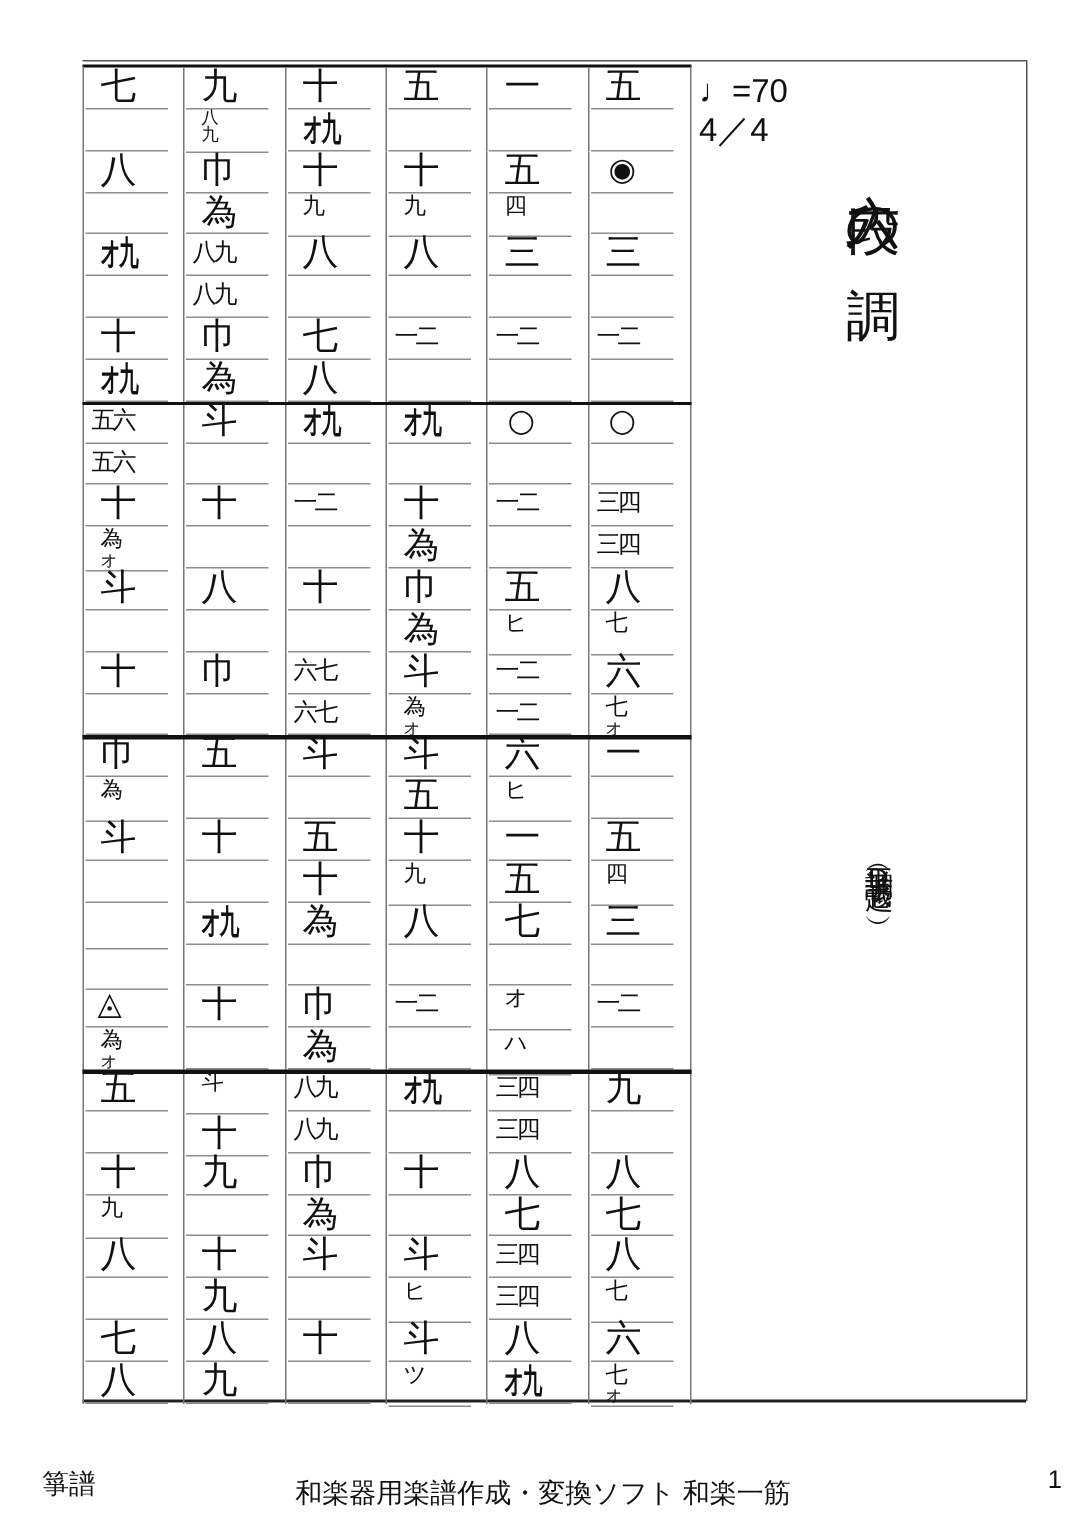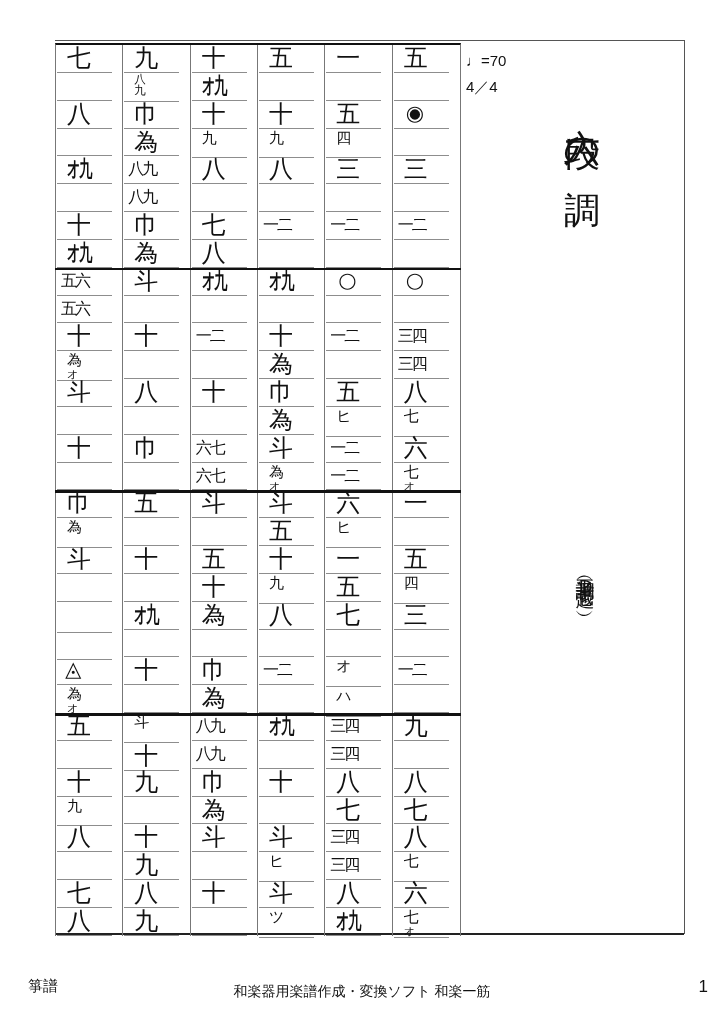--- a/index.html
+++ b/index.html
@@ -26,28 +26,28 @@
   .c{font-size:15px;line-height:18px;margin-left:15px;margin-top:3px;}
   .d{font-size:21px;line-height:24px;font-family:"DejaVu Sans",sans-serif;margin-left:9px;}
   .k{font-size:11.5px;line-height:11px;margin-left:11px;margin-top:1px;
      font-family:"Liberation Serif","DejaVu Serif",serif;}
   .mline{position:absolute;left:-1px;right:-1px;height:2.5px;background:#111;}
   
   #topline{position:absolute;left:55px;top:40px;width:629px;border-top:1px solid #555;}
   #rightline{position:absolute;left:684px;top:40px;height:894px;border-left:1.5px solid #555;}
   #bottomline{position:absolute;left:55px;top:932.5px;width:629px;border-top:2px solid #222;}
   
-  #tempo{position:absolute;left:466px;top:48px;font-size:15px;line-height:26px;color:#111;}
+  #tempo{position:absolute;left:466px;top:48px;font-size:22px;line-height:26px;color:#111;}
   #title{position:absolute;left:557px;top:100px;writing-mode:vertical-rl;text-orientation:upright;
          font-size:36px;letter-spacing:7px;color:#111;font-family:"Liberation Sans",sans-serif;}
   #tuning{position:absolute;left:572px;top:564px;writing-mode:vertical-rl;text-orientation:upright;
           font-size:19px;letter-spacing:2px;color:#111;font-family:"Liberation Sans",sans-serif;}
   
-  #footer-left{position:absolute;left:28px;top:977px;font-size:15px;color:#111;}
-  #footer-center{position:absolute;left:0;top:983px;width:724px;text-align:center;font-size:14px;color:#111;}
+  #footer-left{position:absolute;left:28px;top:977px;font-size:18px;color:#111;}
+  #footer-center{position:absolute;left:0;top:983px;width:724px;text-align:center;font-size:18px;color:#111;}
   #footer-page{position:absolute;right:16px;top:977px;font-size:17px;color:#111;}
 </style>
 </head>
 <body>
 
 <div id="topline"></div>
 <div id="rightline"></div>
 <div id="bottomline"></div>
 
 <div id="grid">

